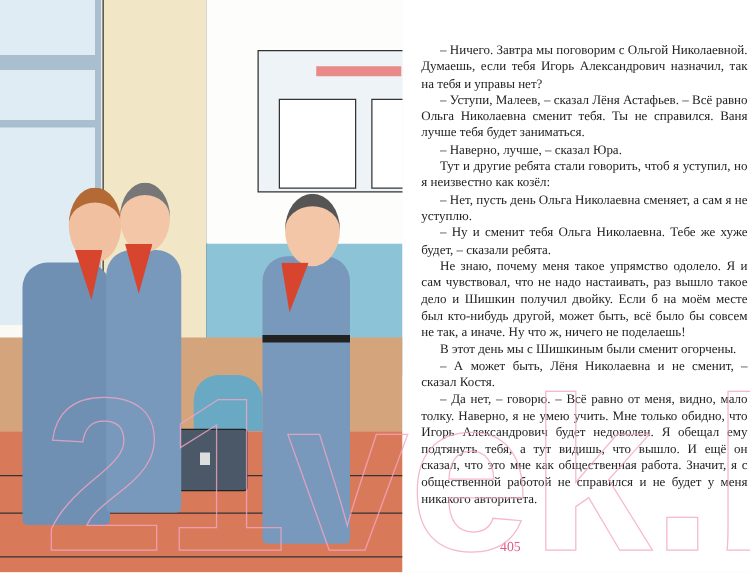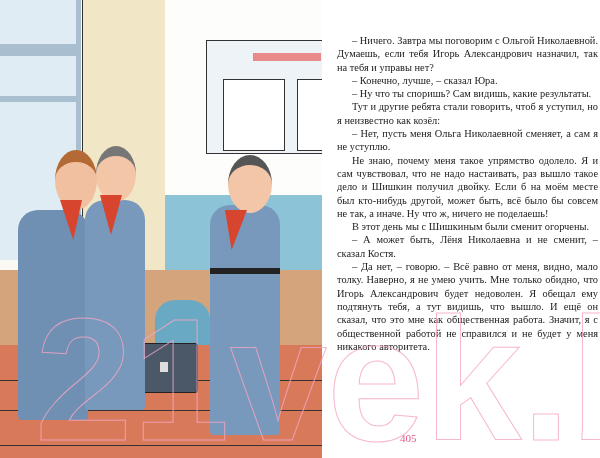--- a/index.html
+++ b/index.html
@@ -52,24 +52,25 @@
   <div class="abs" style="left:100px;top:195px;width:22px;height:40px;background:#d8452e;clip-path:polygon(0 0,100% 0,50% 100%);"></div>
 
   <div class="abs" style="left:210px;top:205px;width:70px;height:230px;background:#7898bc;border-radius:20px 20px 4px 4px;"></div>
   <div class="abs" style="left:228px;top:155px;width:44px;height:48px;background:#f2c6a6;border-radius:50%;border-top:10px solid #555;"></div>
   <div class="abs" style="left:225px;top:210px;width:22px;height:40px;background:#d8452e;clip-path:polygon(0 0,100% 0,30% 100%);"></div>
   <div class="abs" style="left:210px;top:268px;width:70px;height:6px;background:#222;"></div>
 </div>
 
 <div class="page">
   <p>– Ничего. Завтра мы поговорим с Ольгой Николаевной. Думаешь, если тебя Игорь Александрович назначил, так на тебя и управы нет?</p>
-  <p>– Конечно, лучше, – сказал Юра.</p>
-  <p>– Ну что ты споришь? Сам видишь, какие результаты.</p>
+  <p>– Уступи, Малеев, – сказал Лёня Астафьев. – Всё равно Ольга Николаевна сменит тебя. Ты не справился. Ваня лучше тебя будет заниматься.</p>
+  <p>– Наверно, лучше, – сказал Юра.</p>
   <p>Тут и другие ребята стали говорить, чтоб я уступил, но я неизвестно как козёл:</p>
-  <p>– Нет, пусть меня Ольга Николаевной сменяет, а сам я не уступлю.</p>
+  <p>– Нет, пусть день Ольга Николаевна сменяет, а сам я не уступлю.</p>
+  <p>– Ну и сменит тебя Ольга Николаевна. Тебе же хуже будет, – сказали ребята.</p>
   <p>Не знаю, почему меня такое упрямство одолело. Я и сам чувствовал, что не надо настаивать, раз вышло такое дело и Шишкин получил двойку. Если б на моём месте был кто-нибудь другой, может быть, всё было бы совсем не так, а иначе. Ну что ж, ничего не поделаешь!</p>
   <p>В этот день мы с Шишкиным были сменит огорчены.</p>
   <p>– А может быть, Лёня Николаевна и не сменит, – сказал Костя.</p>
   <p>– Да нет, – говорю. – Всё равно от меня, видно, мало толку. Наверно, я не умею учить. Мне только обидно, что Игорь Александрович будет недоволен. Я обещал ему подтянуть тебя, а тут видишь, что вышло. И ещё он сказал, что это мне как общественная работа. Значит, я с общественной работой не справился и не будет у меня никакого авторитета.</p>
 
 </div>
 
 <div class="pagenum">405</div>
 
 <svg class="wm" viewBox="0 0 600 458">

